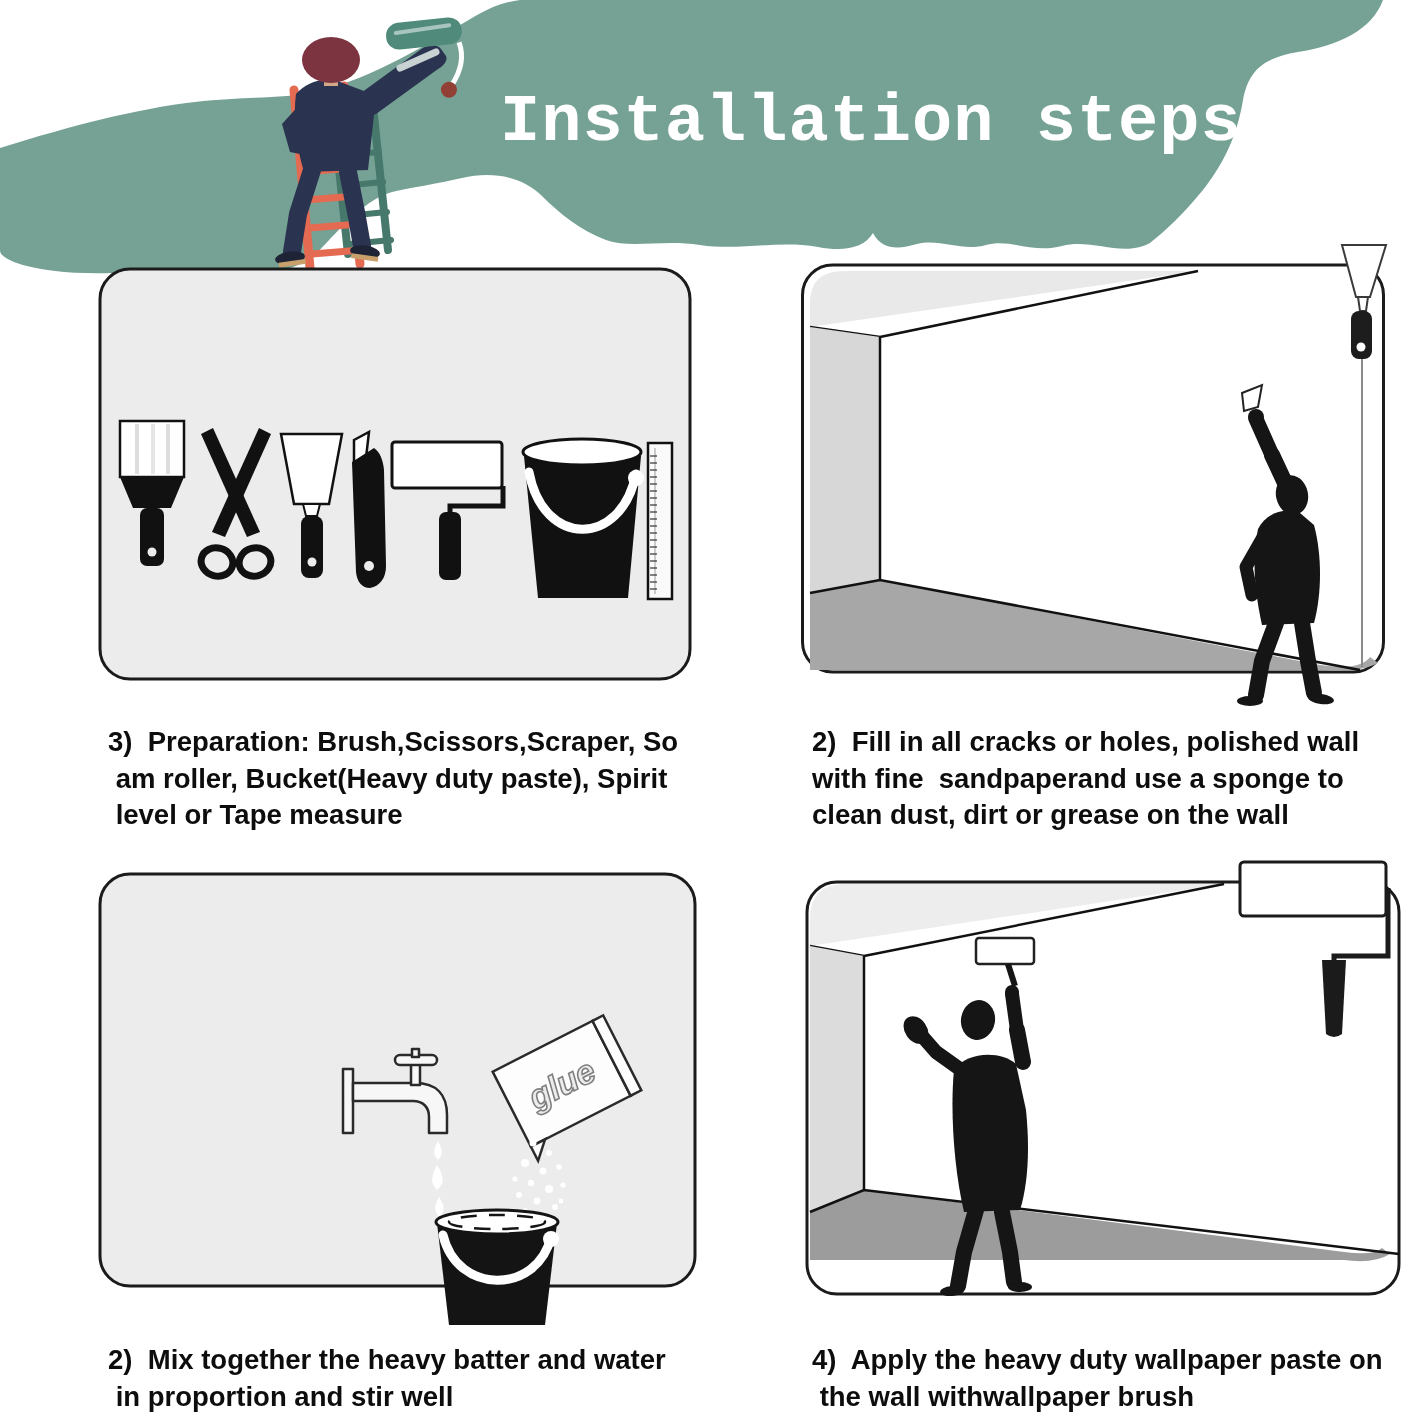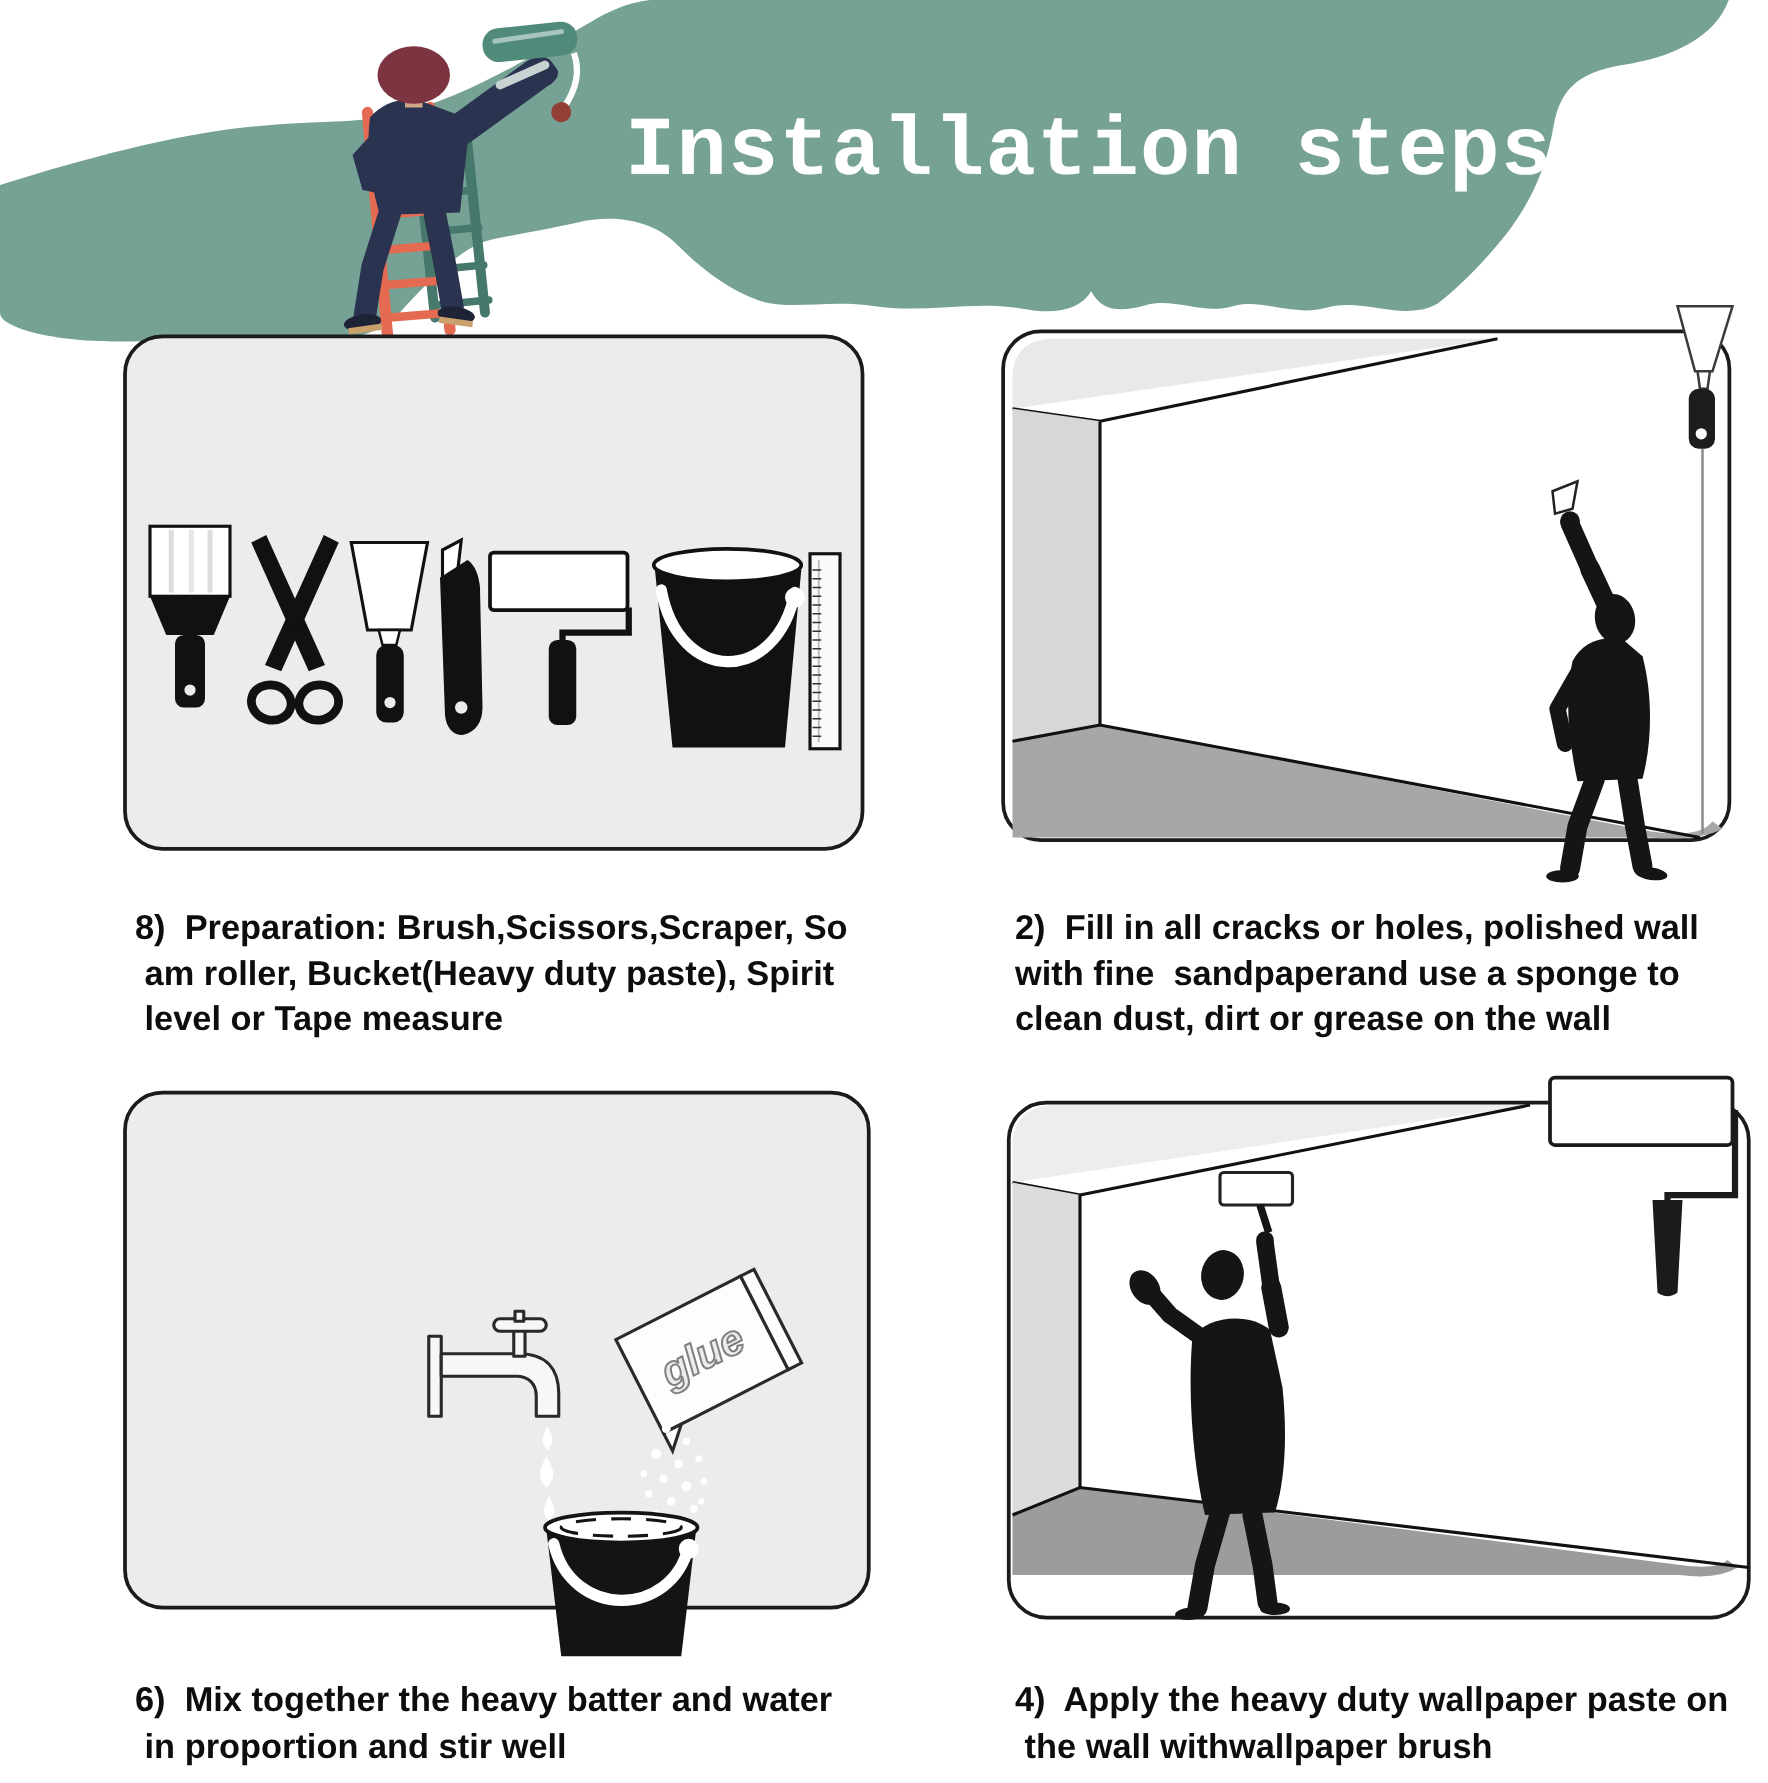--- a/index.html
+++ b/index.html
@@ -301,24 +301,24 @@
       <ellipse cx="112" cy="170" rx="11" ry="15" fill="#151515" transform="rotate(-35 112 170)"></ellipse>
       <ellipse cx="174" cy="160" rx="17" ry="20" fill="#151515" transform="rotate(10 174 160)"></ellipse>
       <path d="M150,210 C162,192 196,190 212,204 L222,250 C226,290 224,324 216,350 L160,352 C150,310 146,250 150,210 Z" fill="#151515"></path>
       <polyline points="172,350 160,392 154,426" fill="none" stroke="#151515" stroke-width="16" stroke-linecap="round" stroke-linejoin="round"></polyline>
       <polyline points="198,352 206,392 210,422" fill="none" stroke="#151515" stroke-width="16" stroke-linecap="round" stroke-linejoin="round"></polyline>
       <ellipse cx="148" cy="431" rx="12" ry="5" fill="#151515" transform="rotate(-5 148 431)"></ellipse>
       <ellipse cx="216" cy="427" rx="12" ry="5" fill="#151515"></ellipse>
     </g>
   </svg>
 
-  <div id="cap1" class="abs caption">8)  Preparation: Brush,Scissors,Scraper, So
+  <div id="cap1" class="abs caption">3)  Preparation: Brush,Scissors,Scraper, So
  am roller, Bucket(Heavy duty paste), Spirit
  level or Tape measure</div>
   <div id="cap2" class="abs caption">2)  Fill in all cracks or holes, polished wall
 with fine  sandpaperand use a sponge to
 clean dust, dirt or grease on the wall</div>
-  <div id="cap3" class="abs caption">6)  Mix together the heavy batter and water
+  <div id="cap3" class="abs caption">2)  Mix together the heavy batter and water
  in proportion and stir well</div>
   <div id="cap4" class="abs caption">4)  Apply the heavy duty wallpaper paste on
  the wall withwallpaper brush</div>
 
 </div>
 
 </body></html>

